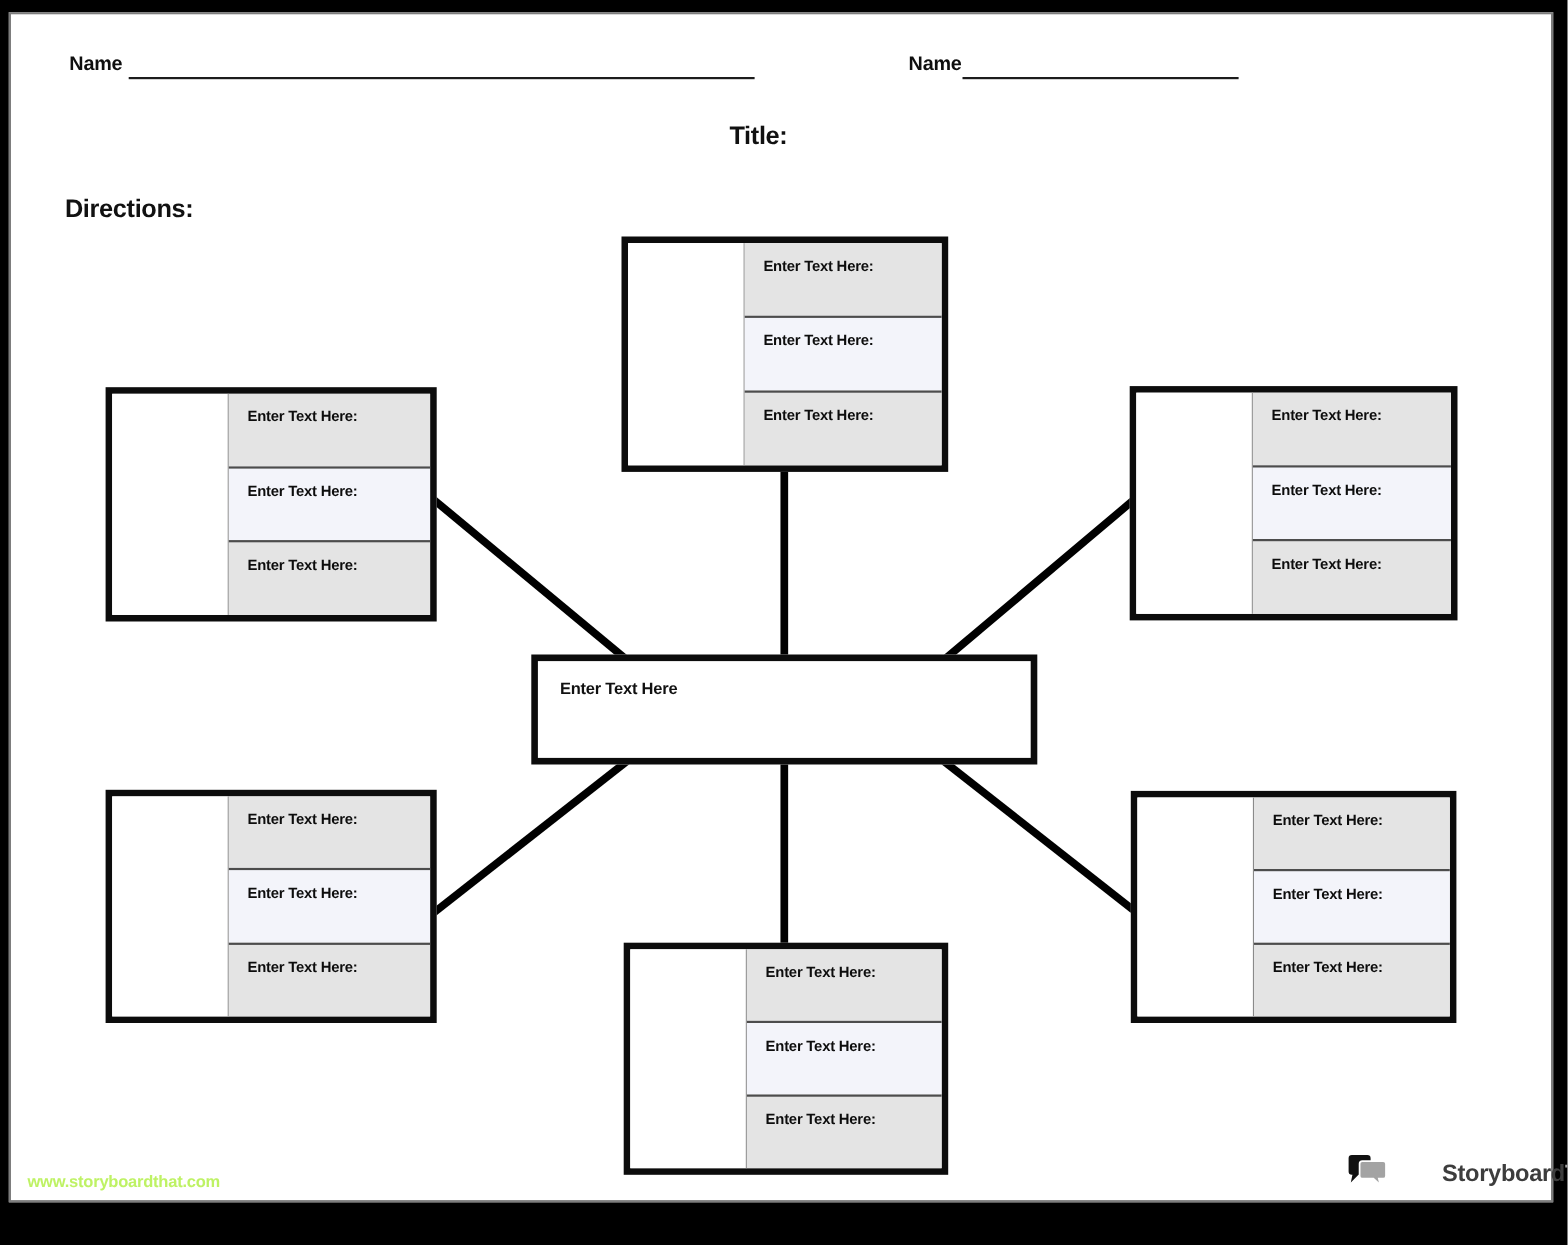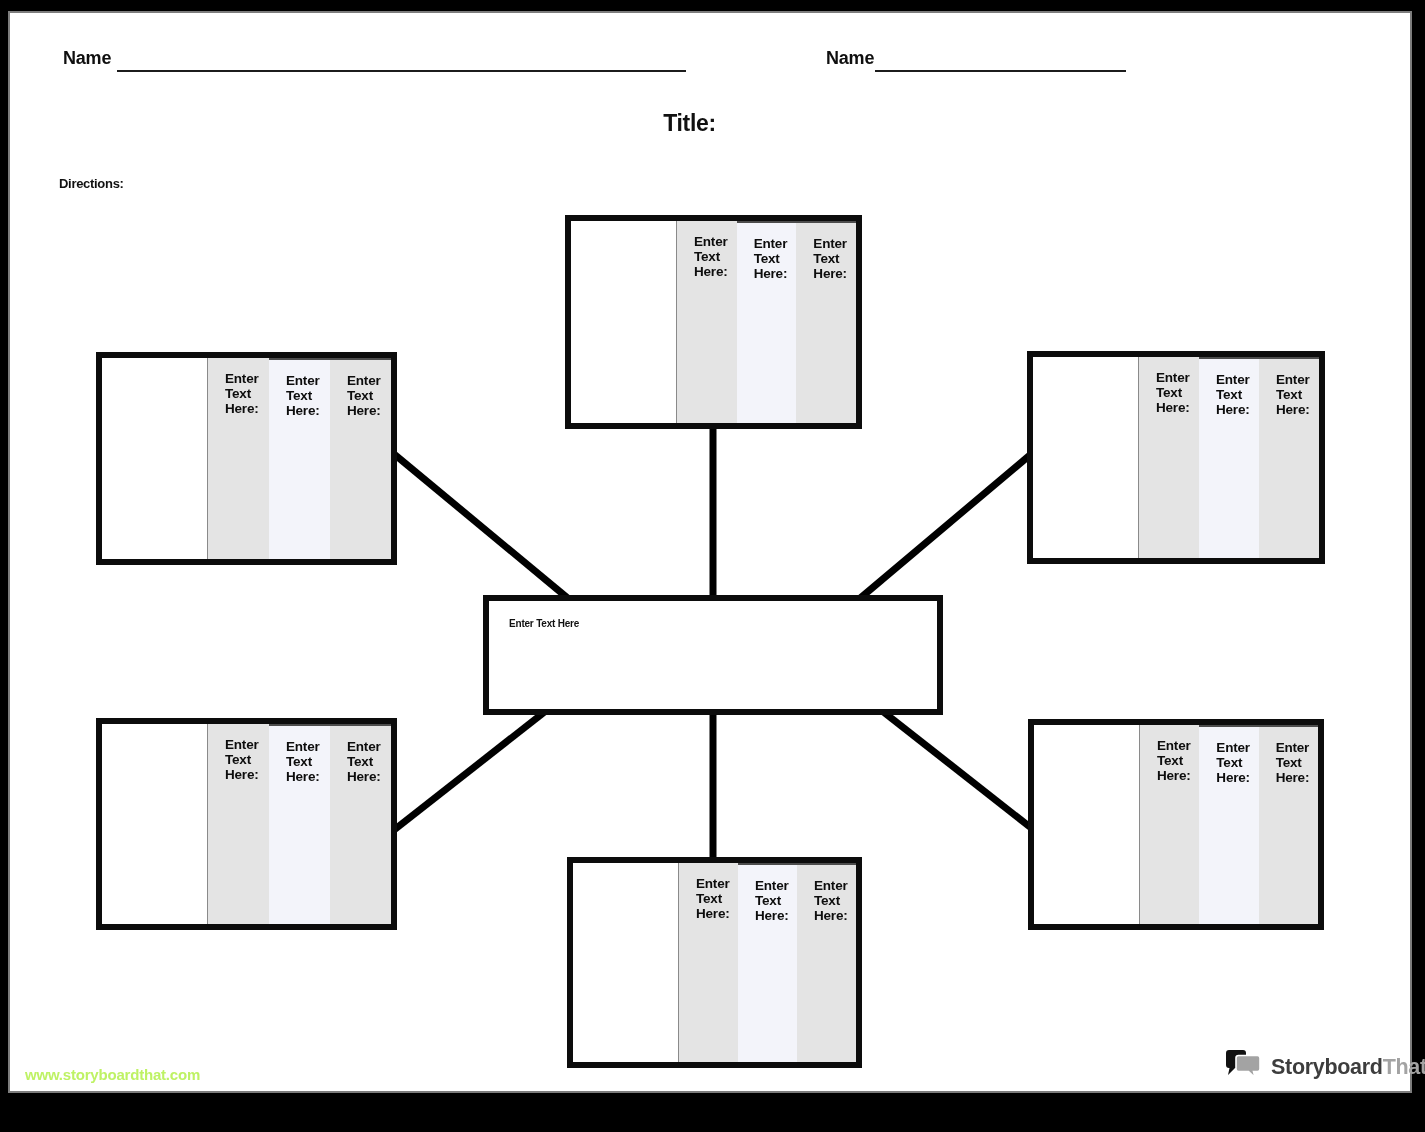--- a/index.html
+++ b/index.html
@@ -13,58 +13,58 @@
   }
   .page {
     position:absolute; left:8px; top:11px;
     width:1404px; height:1082px;
     background:#fff;
     border:2px solid #7d7d7d;
   }
   .hdr-label { position:absolute; font-weight:bold; font-size:18px; color:#0f0f0f; letter-spacing:-0.2px; }
   .fill-line { position:absolute; height:0; border-bottom:2px solid #1c1c1c; }
   .title { position:absolute; top:110px; left:0; width:1379px; text-align:center; font-weight:bold; font-size:23px; letter-spacing:-0.3px; }
-  .directions { position:absolute; left:59px; top:176px; font-weight:bold; font-size:13px; letter-spacing:-0.3px; }
+  .directions { position:absolute; left:59px; top:176px; font-weight:bold; font-size:23px; letter-spacing:-0.3px; }
 
   svg.connectors { position:absolute; left:0; top:0; width:1425px; height:1132px; }
 
   .spiderbox {
     position:absolute;
     display:flex;
     border:6px solid #0c0c0c;
     background:#fff;
   }
   .imgzone {
     width:106px; flex:none;
     background:#fff;
     border-right:1px solid #8a8a8a;
   }
-  .cells { flex:1; display:flex; flex-direction:row; }
+  .cells { flex:1; display:flex; flex-direction:column; }
   .cell {
     flex:1;
     padding:13px 6px 0 17px;
     font-weight:bold; font-size:13.5px; letter-spacing:-0.2px; color:#0d0d0d;
   }
   .cell + .cell { border-top:2px solid #4c4c4c; }
   .cell-gray { background:#e4e4e4; }
   .cell-tint { background:#f3f4fa; }
 
   .centerbox {
     position:absolute; left:483px; top:595px;
-    width:460px; height:120px;
+    width:460px; height:100px;
     border:6px solid #0c0c0c;
     background:#fff;
     padding:17px 10px 0 20px;
-    font-weight:bold; font-size:10px; letter-spacing:-0.2px;
+    font-weight:bold; font-size:15px; letter-spacing:-0.2px;
   }
 
   .site-url { position:absolute; left:25px; top:1066px; font-weight:bold; font-size:15px; color:#bef264; letter-spacing:-0.2px; }
   .logo { position:absolute; left:1224px; top:1049px; display:flex; align-items:center; gap:7px; }
   .logo-text { font-weight:bold; font-size:21.5px; letter-spacing:-0.3px; }
-  .logo-text .t1 { color:#3d3d3d; }
+  .logo-text .t1 { color:#3d3d3d;margin-left:40px; }
   .logo-text .t2 { color:#a3a3a3; }
 </style>
 </head>
 <body>
 
 <div class="page"></div>
 
 <svg class="connectors" viewBox="0 0 1425 1132">
   <line x1="713" y1="425" x2="713" y2="600" stroke="#000" stroke-width="7"></line>
   <line x1="713" y1="692" x2="713" y2="860" stroke="#000" stroke-width="7"></line>

